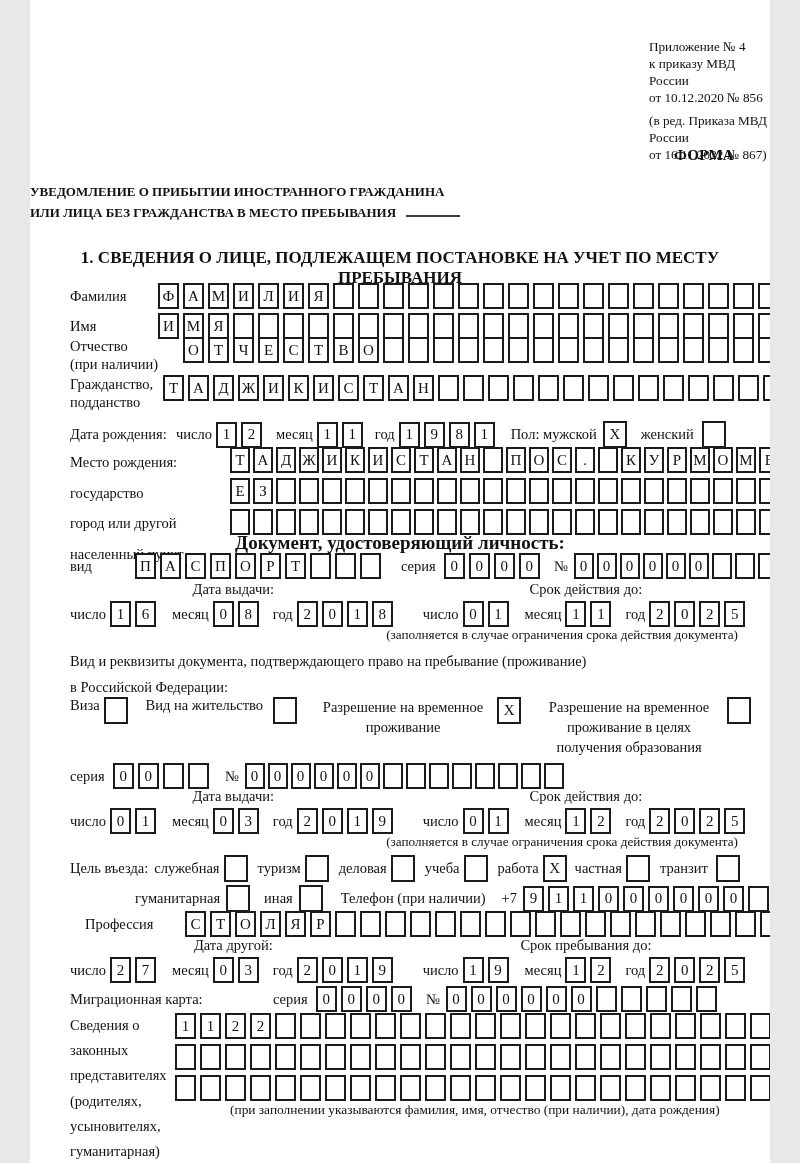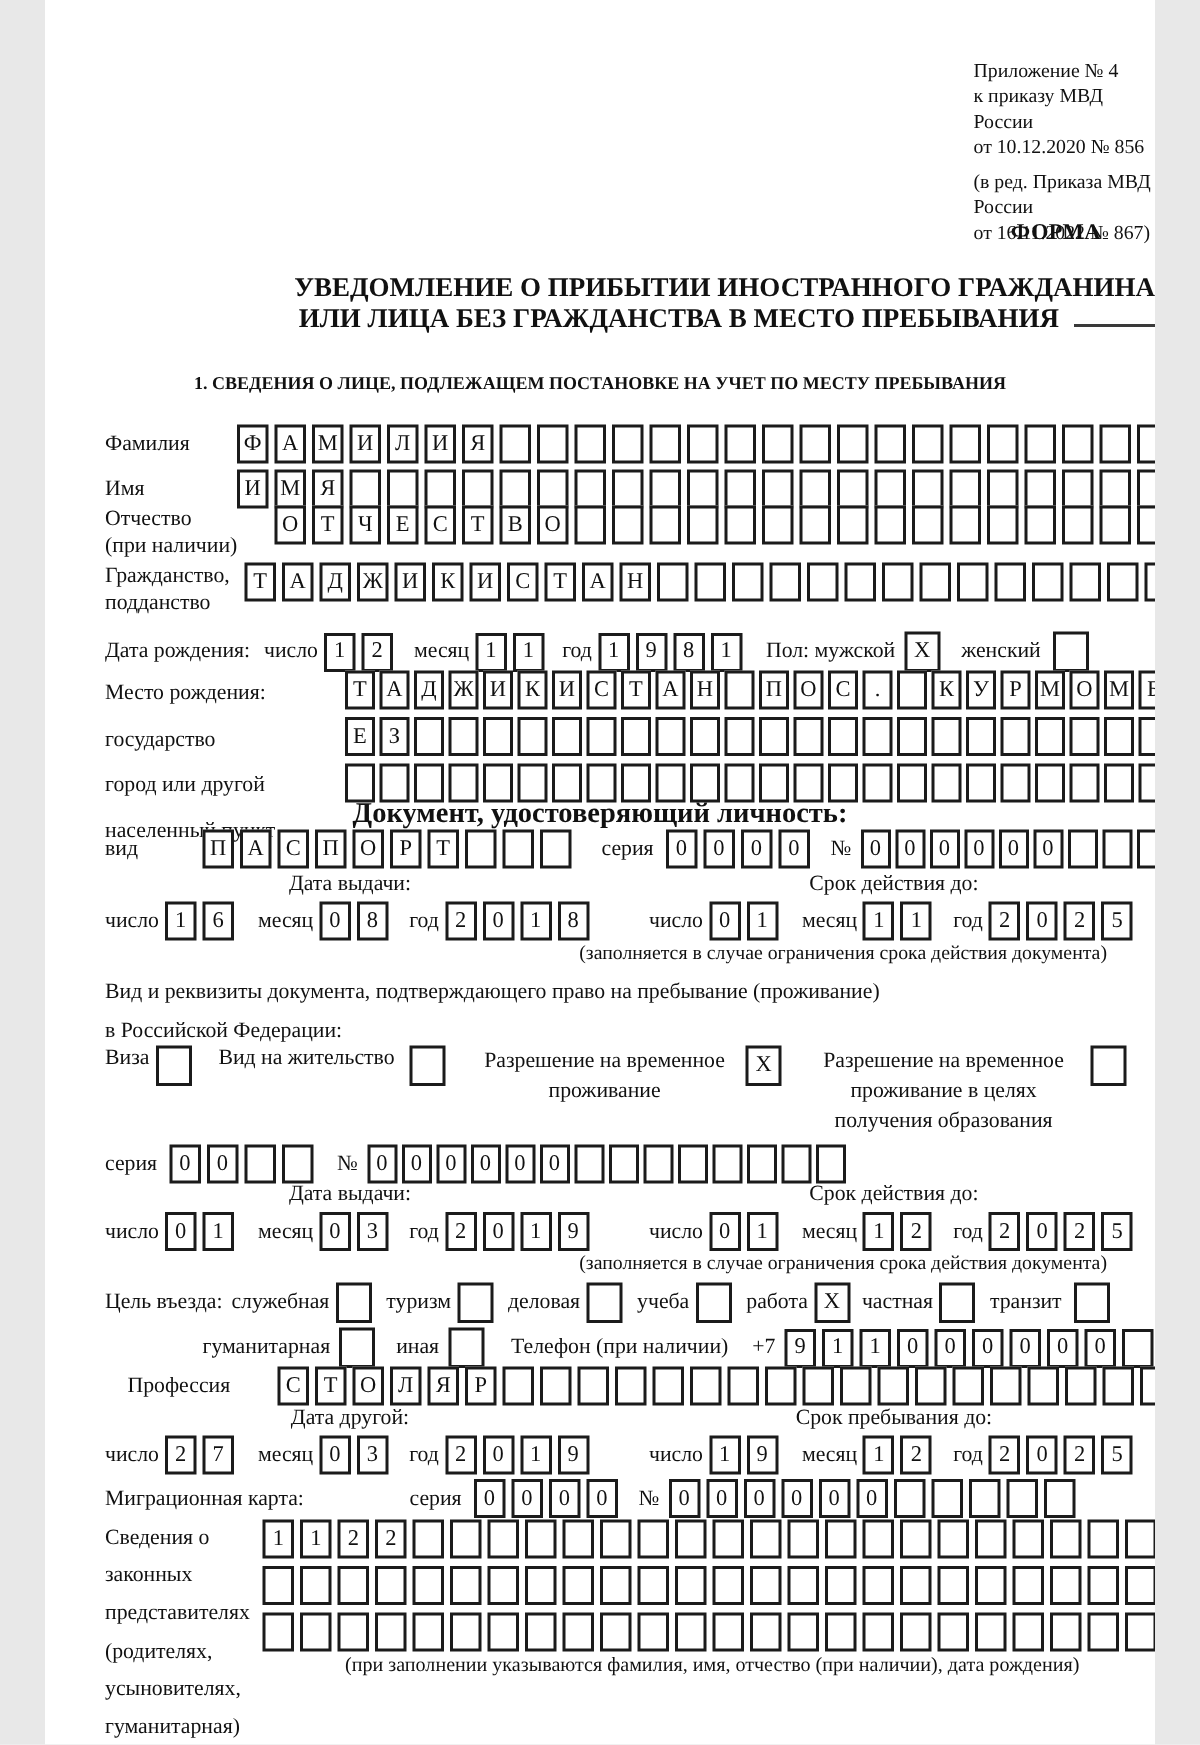--- a/index.html
+++ b/index.html
@@ -4,25 +4,25 @@
 <style>
   * { box-sizing: border-box; }
   html,body { margin:0; padding:0; background:#e8e8e8; }
   body { font-family:"Liberation Serif", serif; color:#111; }
   .page { position:relative; width:740px; height:1163px; background:#fff; margin:0 auto;
           font-size:14.5px; overflow:hidden; }
   .abs { position:absolute; }
   .appendix { left:619px; top:38px; font-size:13.2px; line-height:17px; }
   .appendix .edition { margin-top:6px; }
   .forma { top:147px; right:36px; font-weight:bold; font-size:15px; letter-spacing:.3px; }
-  .title { top:181px; left:0; width:100%; text-align:right; font-weight:bold;
-           font-size:18px; line-height:21px; }
+  .title { top:181px; left:0; width:100%; text-align:left; font-weight:bold;
+           font-size:13px; line-height:21px; }
   .u-blank { display:inline-block; width:54px; height:4px; border-bottom:2px solid #3a3a3a;
              margin-left:10px; }
-  .sec1 { top:248px; left:0; width:100%; text-align:center; font-weight:bold; font-size:12px; }
+  .sec1 { top:248px; left:0; width:100%; text-align:center; font-weight:bold; font-size:17px; }
   .frow { position:absolute; left:40px; display:flex; align-items:center; white-space:nowrap; }
   .frow.tp { align-items:flex-start; }
   .lbl { flex:none;font-family:Liberation Serif, serif; }
   .cells { display:flex; flex:none; }
   .cell { flex:none; display:flex; align-items:center; justify-content:center;
           width:21px; height:26px; border:2px solid #1b1b1b; margin-right:4px;
           font-size:15px; line-height:1; background:#fff; }
   .cell.sm { width:20px; margin-right:3px; }
   .cell.check { width:24px; height:27px; margin-right:0; }
   .w65{width:65px;} .w88{width:88px;} .w100{width:100px;} .w106{width:106px;}
@@ -33,21 +33,21 @@
   .boxcol > .cells { margin-bottom:5px; }
   .dates { position:absolute; left:40px; display:flex; align-items:flex-start;justify-content:center; }
   .dghead { text-align:center; margin-bottom:3px; }
   .dgrow { display:flex; align-items:center; white-space:nowrap; }
   .note { position:absolute; right:32px; font-size:13.2px; }
   .ctrhead { position:absolute; left:0; width:100%; text-align:center; font-weight:bold; font-size:19px; }
   .intro { position:absolute; left:40px; line-height:26px; }
   .optlines { flex:none; text-align:center; line-height:20px; }
   .repnote { position:absolute; left:200px; top:1102px; font-size:13.4px; } .ml8{margin-left:8px;} .ml10{margin-left:10px;}
   .ml12{margin-left:12px;} .ml14{margin-left:14px;} .ml16{margin-left:16px;}
-  .ml18{margin-left:18px;text-align:center;} .ml20{margin-left:20px;} .ml28{margin-left:28px;} .ml42{margin-left:36px;}
+  .ml18{margin-left:18px;text-align:center;} .ml20{margin-left:20px;} .ml28{margin-left:28px;} .ml42{margin-left:26px;}
   .mr4{margin-right:4px;} .mr6{margin-right:6px;} .mr8{margin-right:8px;} .mr10{margin-right:10px;}
 </style>
 </head>
 <body>
 
 <div class="page">
 
   <div class="abs appendix">
     <div>Приложение № 4</div>
     <div>к приказу МВД России</div>

